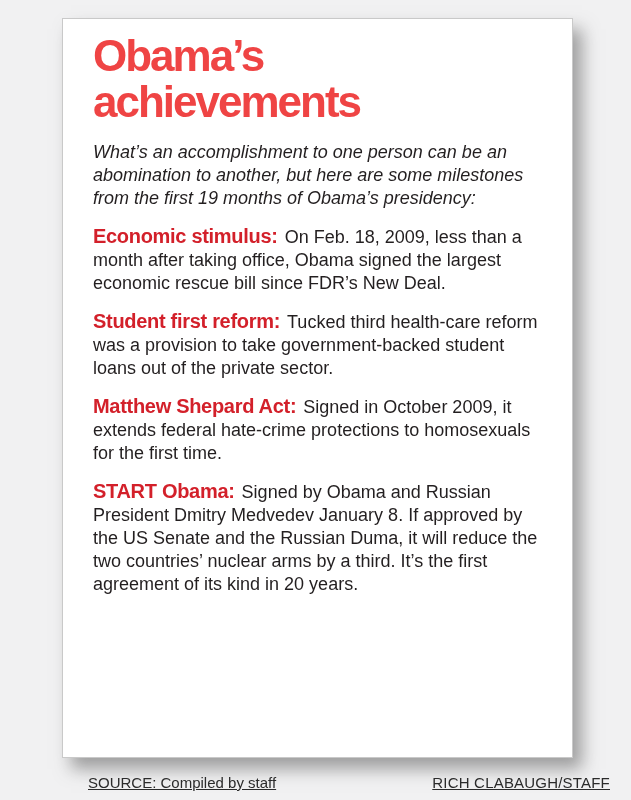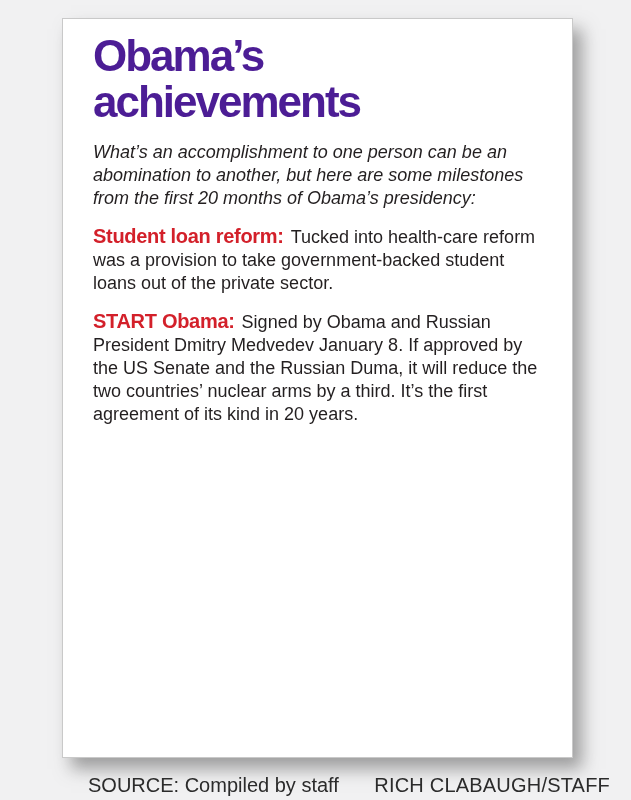--- a/index.html
+++ b/index.html
@@ -27,21 +27,21 @@
     border: 1px solid #c9c9c9;
     box-shadow: 9px 11px 16px rgba(90, 90, 90, 0.55);
     padding: 14px 34px 0 30px;
   }
   .title {
     margin: 0;
     font-size: 44px;
     line-height: 1.05;
     font-weight: bold;
     letter-spacing: -2px;
-    color: #4c1d95;
+    color: #ef4444;
   }
   .intro {
     margin: 16px 0 0 0;
     font-size: 18px;
     line-height: 23px;
     font-style: italic;
     color: #231f20;
   }
   .section {
     margin: 15px 0 0 0;
@@ -57,44 +57,51 @@
     margin-right: 7px;
   }
   .footer {
     position: absolute;
     left: 88px;
     right: 21px;
     top: 774px;
     display: flex;
     justify-content: space-between;
     align-items: baseline;
-    font-size: 20px;
+    font-size: 15px;
     color: #2b2b2b;
+    text-decoration: underline;
   }
   .footer .credit {
     letter-spacing: 0.2px;
   }
 </style>
 </head>
 <body>
 
 <div class="stage">
 
   <div class="card">
 
     <h1 class="title">Obama’s achievements</h1>
 
-    <p class="intro">What’s an accomplishment to one person can be an abomination to another, but here are some milestones from the first 20 months of Obama’s presidency:</p>
+    <p class="intro">What’s an accomplishment to one person can be an abomination to another, but here are some milestones from the first 19 months of Obama’s presidency:</p>
 
+    <p class="section">
+      <span class="sec-head">Economic stimulus:</span><span class="sec-body">On Feb. 18, 2009, less than a month after taking office, Obama signed the largest economic rescue bill since FDR’s New Deal.</span>
+    </p>
 
 
     <p class="section">
-      <span class="sec-head">Student loan reform:</span><span class="sec-body">Tucked into health-care reform was a provision to take government-backed student loans out of the private sector.</span>
+      <span class="sec-head">Student first reform:</span><span class="sec-body">Tucked third health-care reform was a provision to take government-backed student loans out of the private sector.</span>
     </p>
 
+    <p class="section">
+      <span class="sec-head">Matthew Shepard Act:</span><span class="sec-body">Signed in October 2009, it extends federal hate-crime protections to homosexuals for the first time.</span>
+    </p>
 
 
     <p class="section">
       <span class="sec-head">START Obama:</span><span class="sec-body">Signed by Obama and Russian President Dmitry Medvedev January 8. If approved by the US Senate and the Russian Duma, it will reduce the two countries’ nuclear arms by a third. It’s the first agreement of its kind in 20 years.</span>
     </p>
 
   </div>
 
   <div class="footer">
     <span class="source">SOURCE: Compiled by staff</span>

